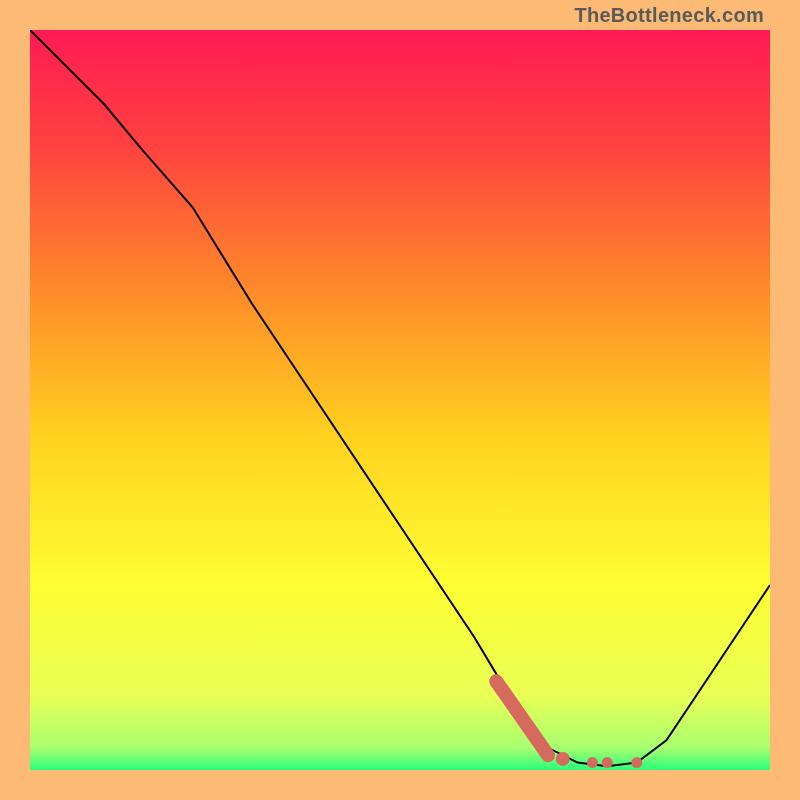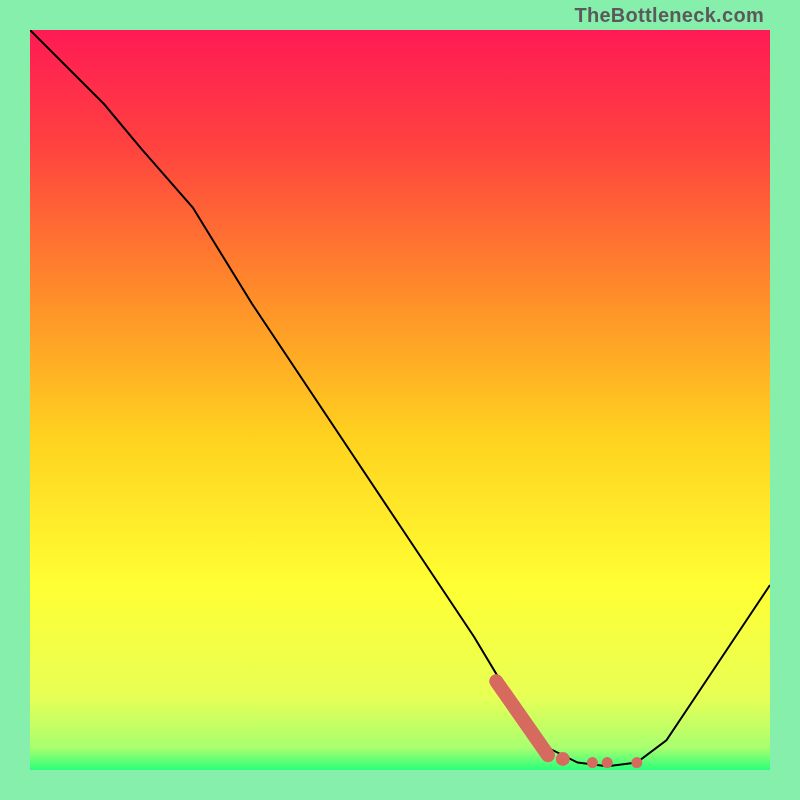--- a/index.html
+++ b/index.html
@@ -7,21 +7,21 @@
     padding: 0;
     width: 800px;
     height: 800px;
     background: #000000;
     overflow: hidden;
     font-family: Arial, Helvetica, sans-serif;
   }
   .frame {
     position: absolute;
     inset: 0;
-    background: #86efac;
+    background: #fdba74;
   }
   .plot-area {
     position: absolute;
     left: 30px;
     top: 30px;
     width: 740px;
     height: 740px;
     overflow: hidden;
   }
   .gradient-bg {

